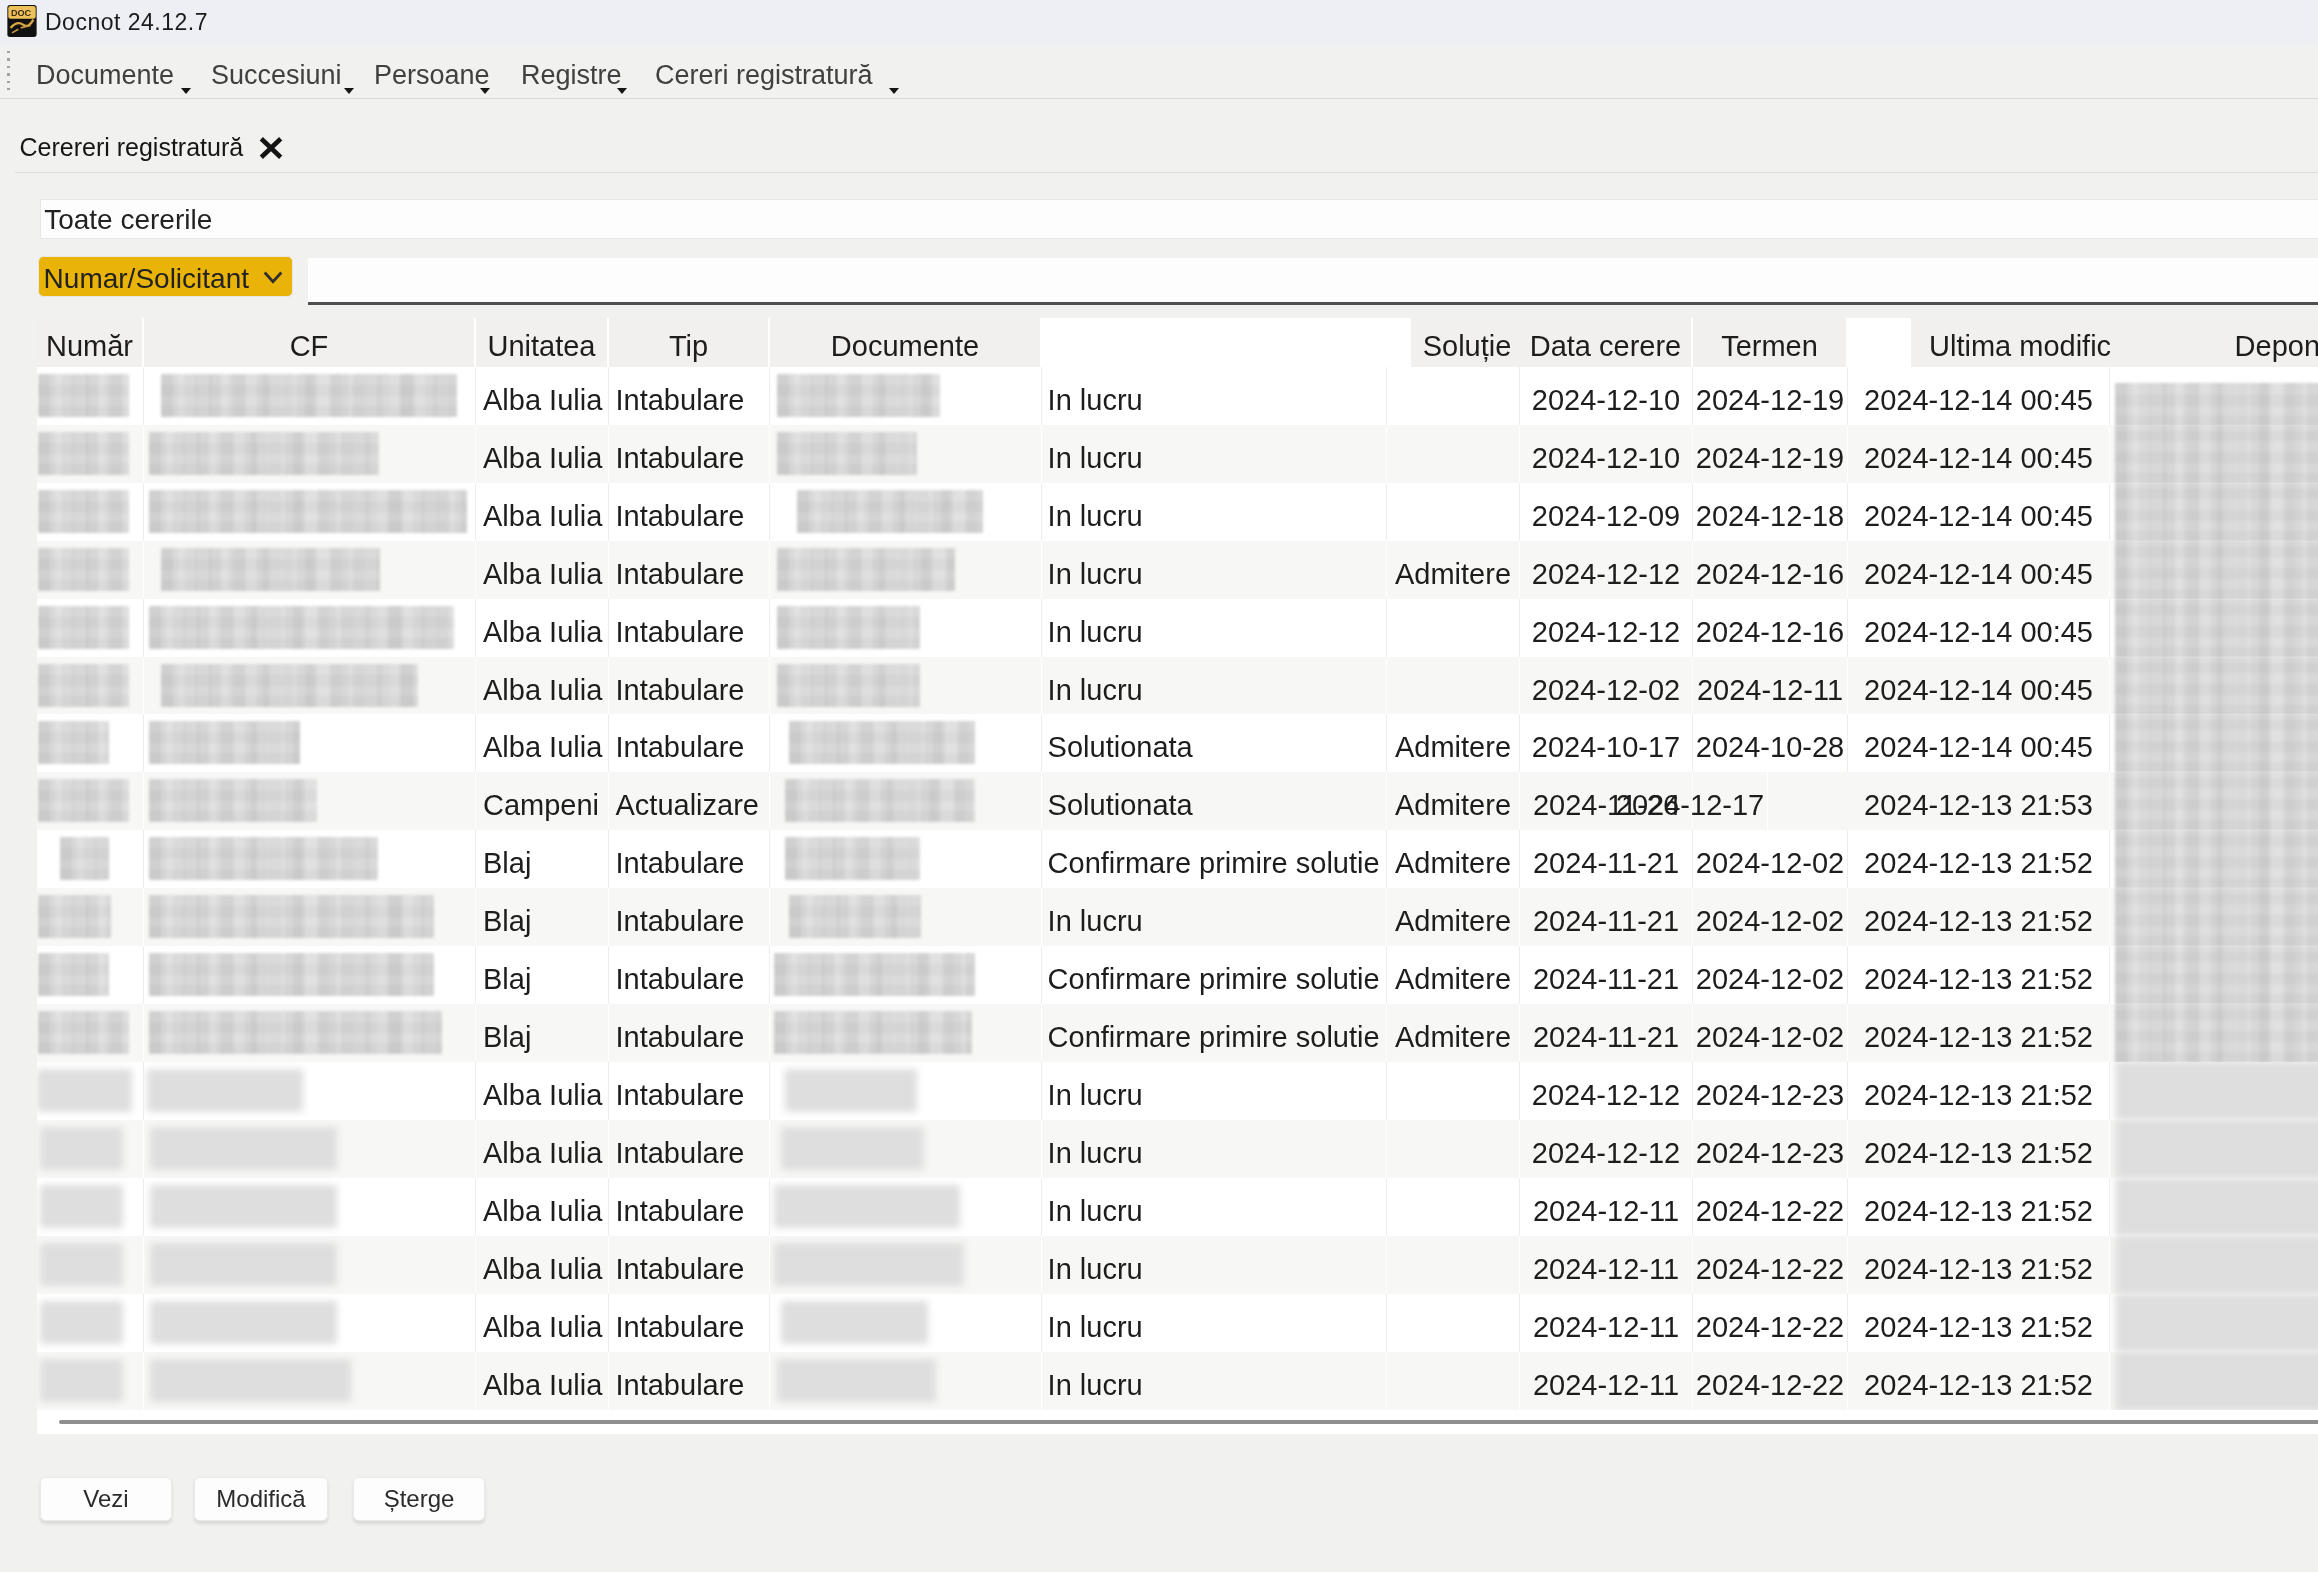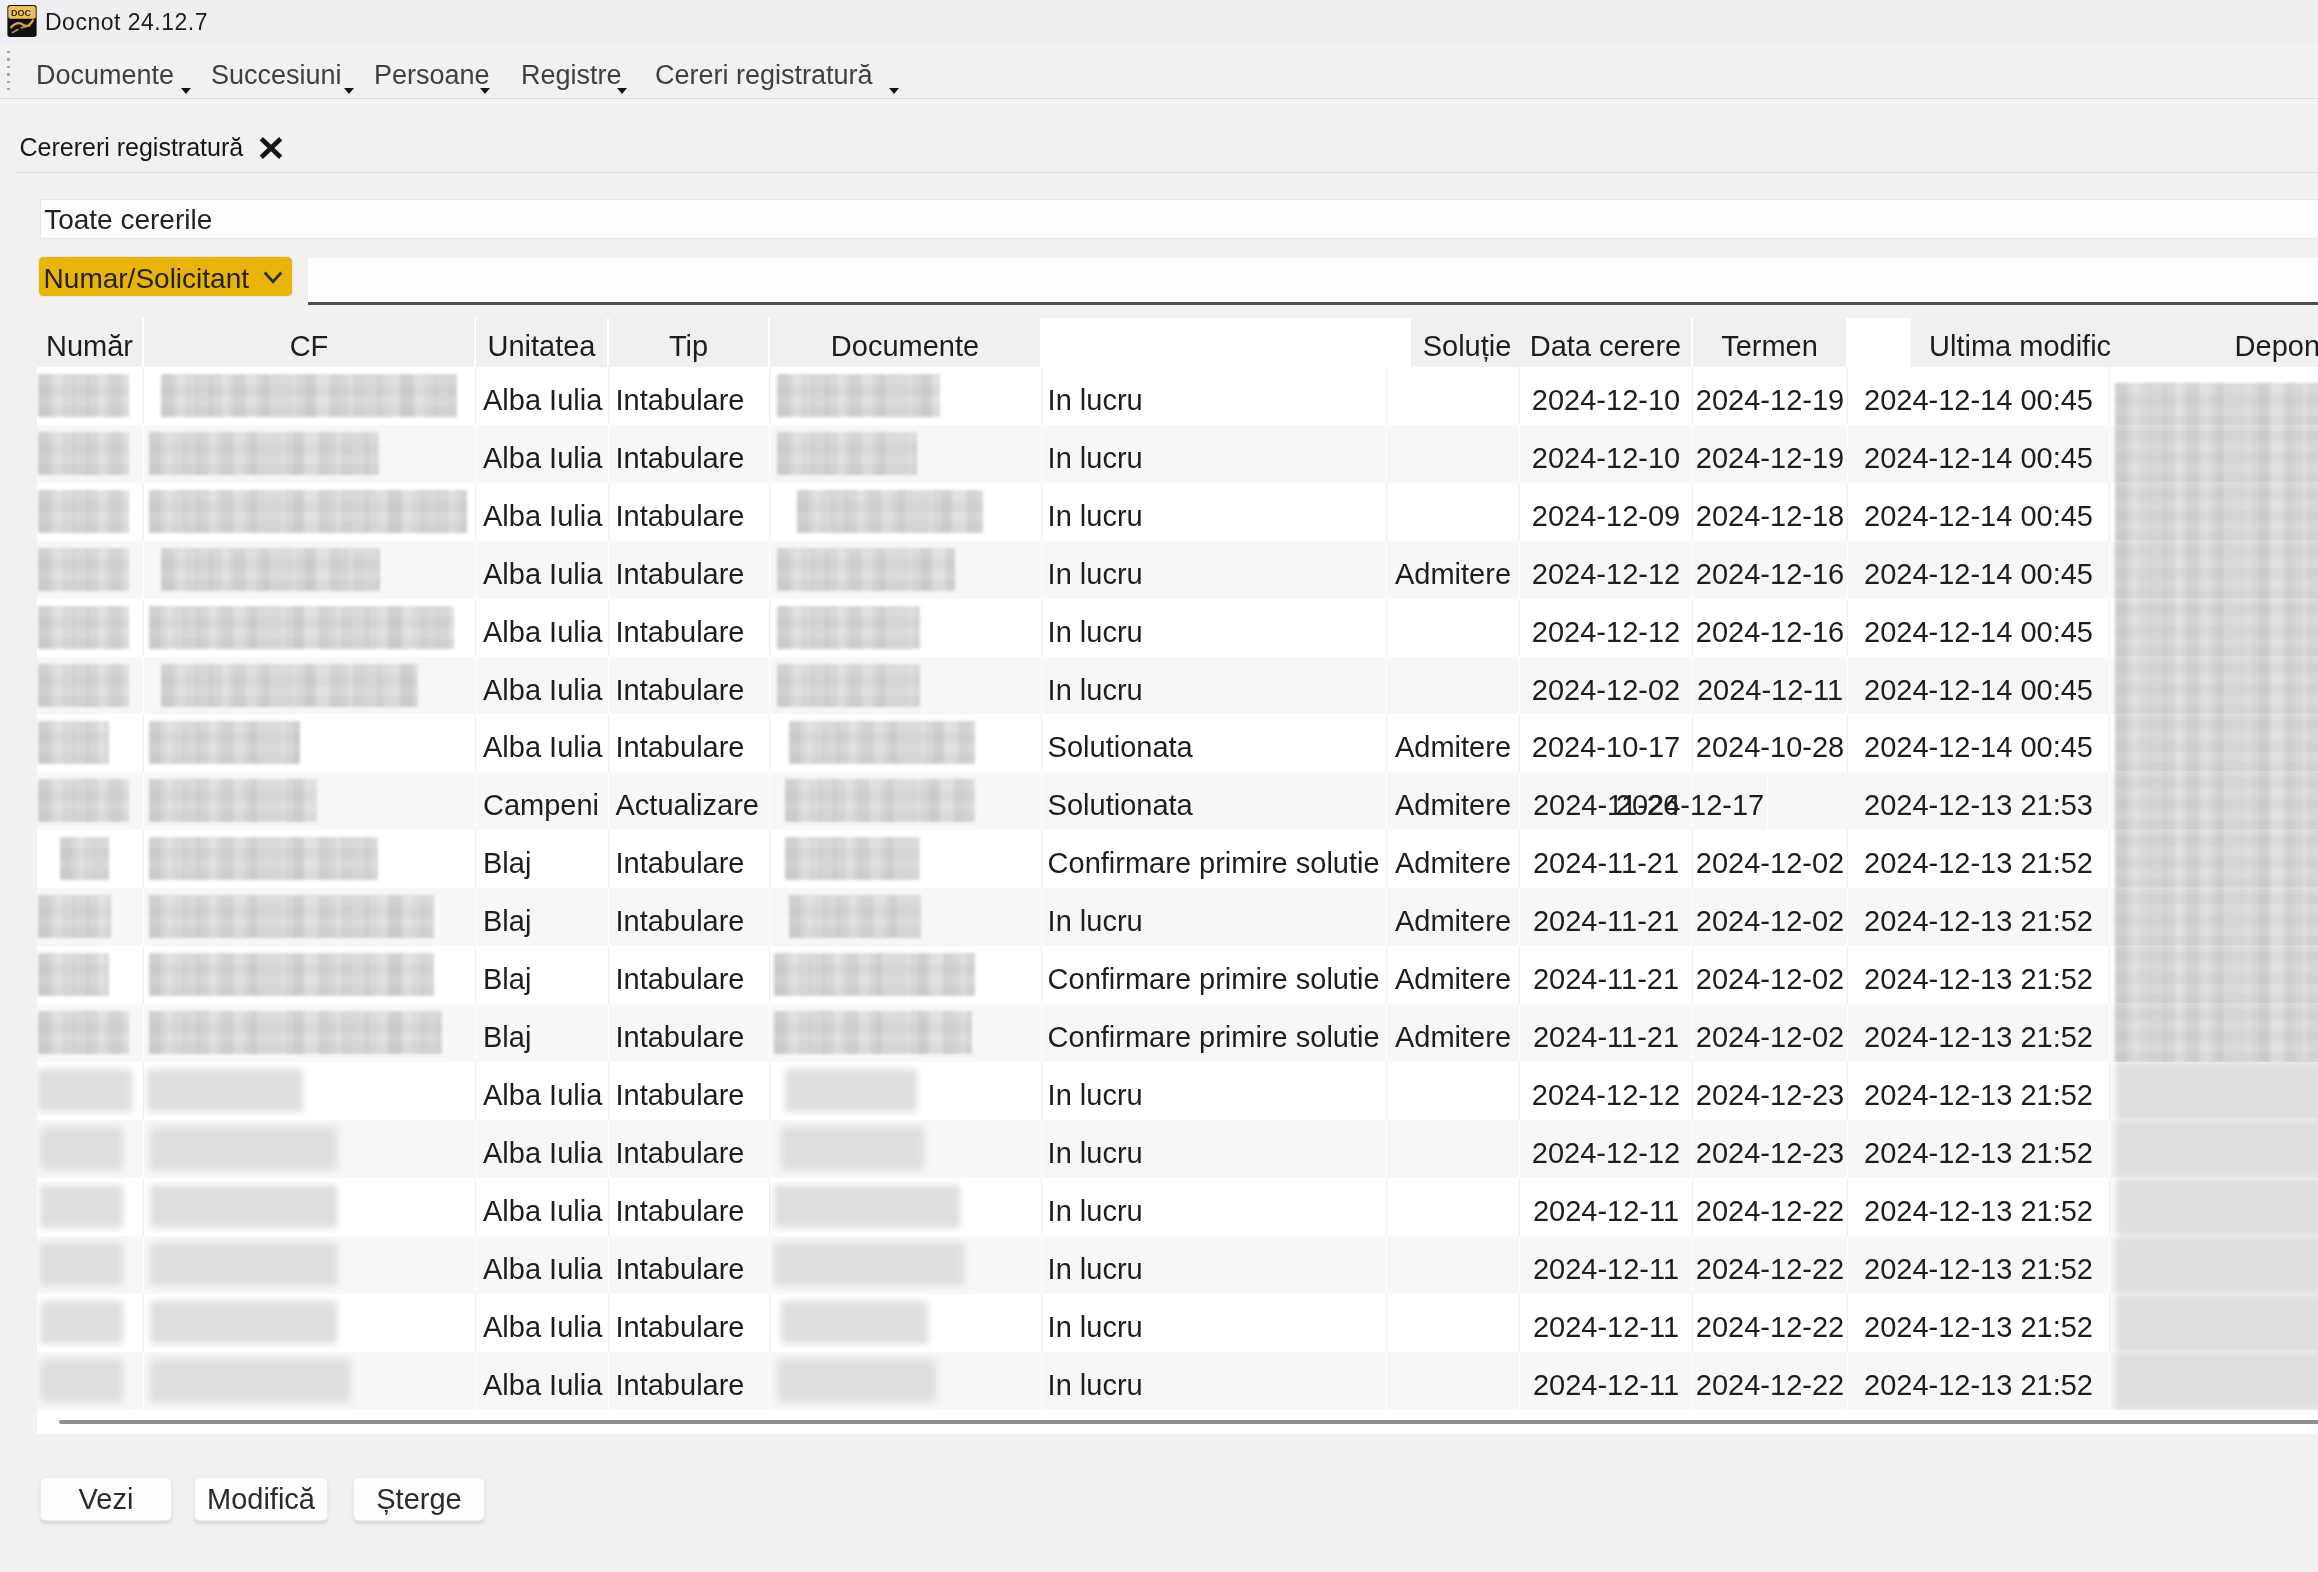--- a/index.html
+++ b/index.html
@@ -33,21 +33,21 @@
  background:
  repeating-linear-gradient(90deg,rgba(120,120,120,.07) 0 12px,rgba(255,255,255,.08) 12px 24px,rgba(150,150,150,.05) 24px 36px,rgba(255,255,255,.04) 36px 48px),
  repeating-linear-gradient(90deg,rgba(110,110,110,.05) 0 17px,rgba(255,255,255,.05) 17px 34px),
  repeating-linear-gradient(0deg,rgba(130,130,130,.06) 0 10.7px,rgba(255,255,255,.06) 10.7px 21.3px),
  #dadada}
 .px{filter:blur(1.4px)}
 .pxs{filter:blur(3.7px);background:#dedede}
 .pf{top:-0.9px;height:60px;border-radius:0}
 .scrollbar{position:absolute;left:59px;top:1420px;width:2628px;height:4.2px;background:#8f8f8f;border-radius:1.9px}
 .btn{position:absolute;background:#fdfdfd;border:0.9px solid #eaeae8;border-radius:5.6px;
- box-shadow:0 2.3px 3.2px rgba(0,0,0,0.10);font-size:29px;color:#2b2b2b;text-align:center;white-space:nowrap}
+ box-shadow:0 2.3px 3.2px rgba(0,0,0,0.10);font-size:24px;color:#2b2b2b;text-align:center;white-space:nowrap}
 </style></head><body>
 <div class="titlebar">
  <svg class="abs" style="left:6.5px;top:5.1px" width="30" height="32" viewBox="0 0 64 70">
   <rect x="0" y="0" width="64" height="70" rx="6" fill="#111"></rect>
   <rect x="2" y="2" width="60" height="28" rx="5" fill="#edc05a"></rect>
   <text x="30" y="24" font-size="20" font-weight="bold" fill="#3a2e10" text-anchor="middle" font-family="Liberation Sans">DOC</text>
   <path d="M7 50 q15 -16 27 -7 t23 -11" stroke="#d8a845" stroke-width="5" fill="none"></path>
   <path d="M10 61 l14 -8 m5 -3 l22 -5" stroke="#c89a3f" stroke-width="3.5" fill="none"></path>
  </svg>
  <div class="ttl">Docnot 24.12.7</div>

